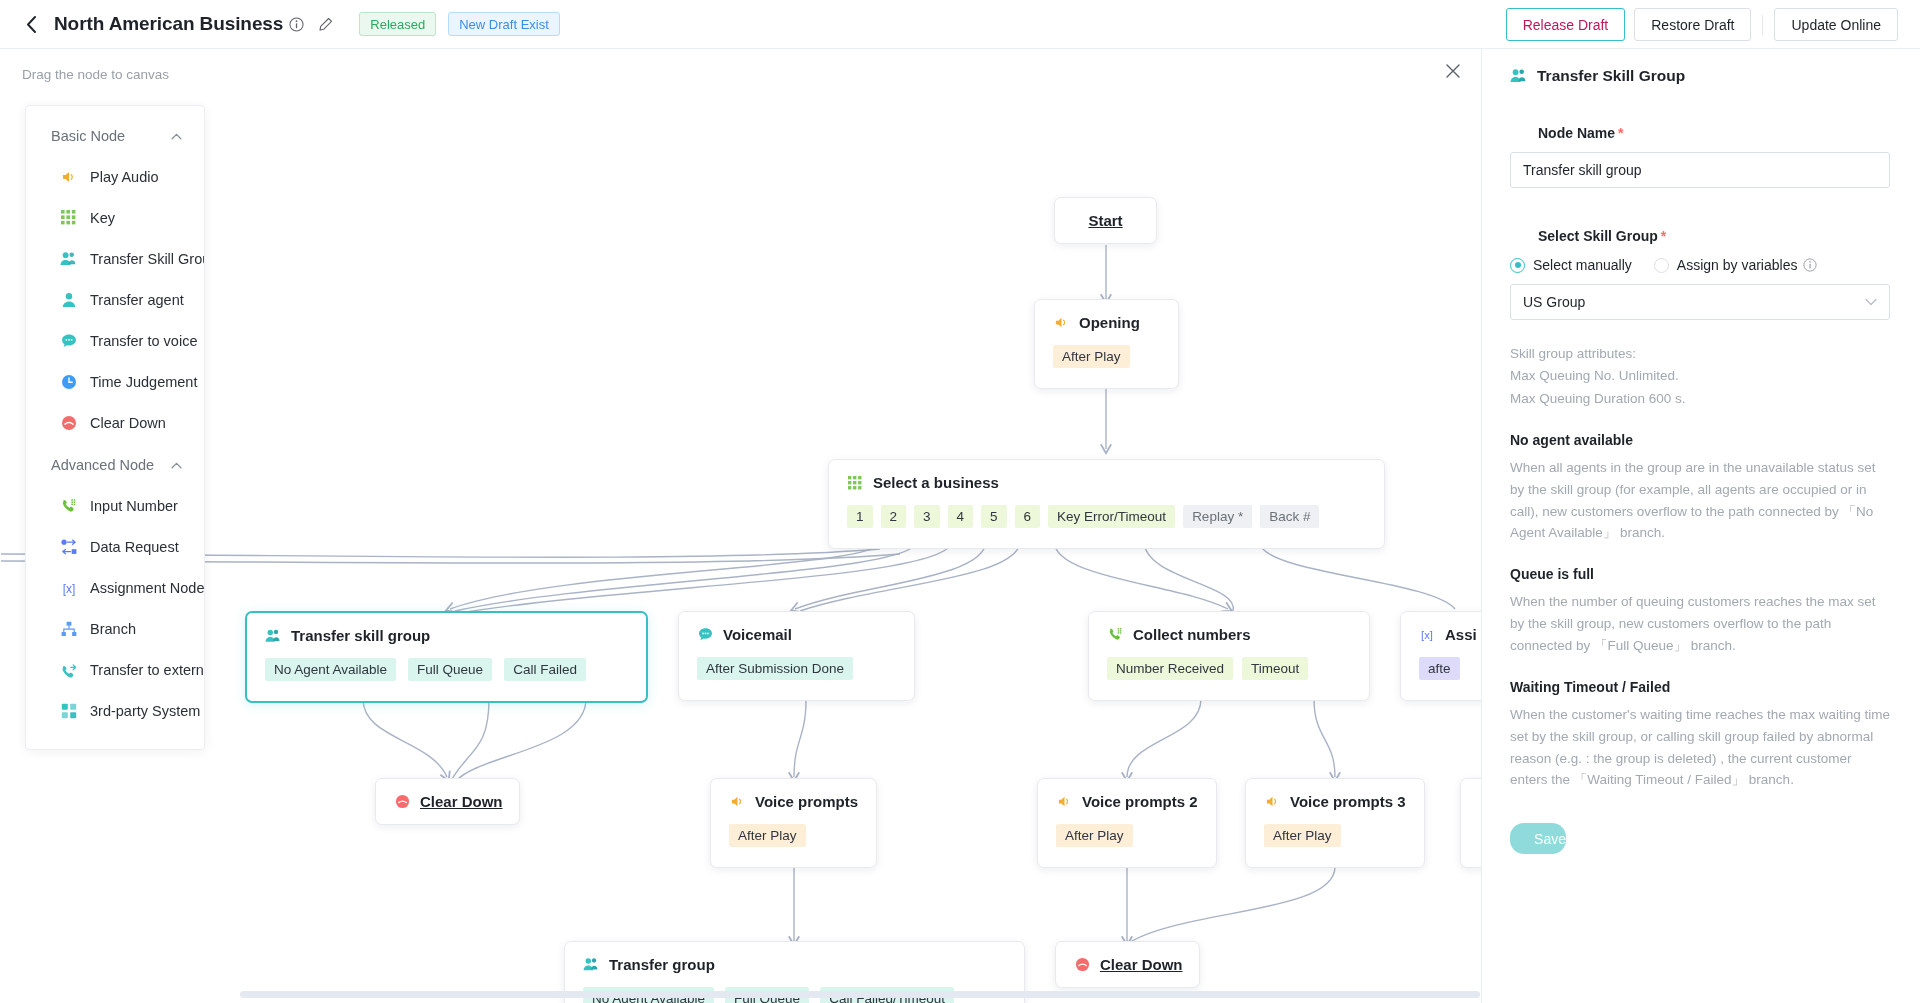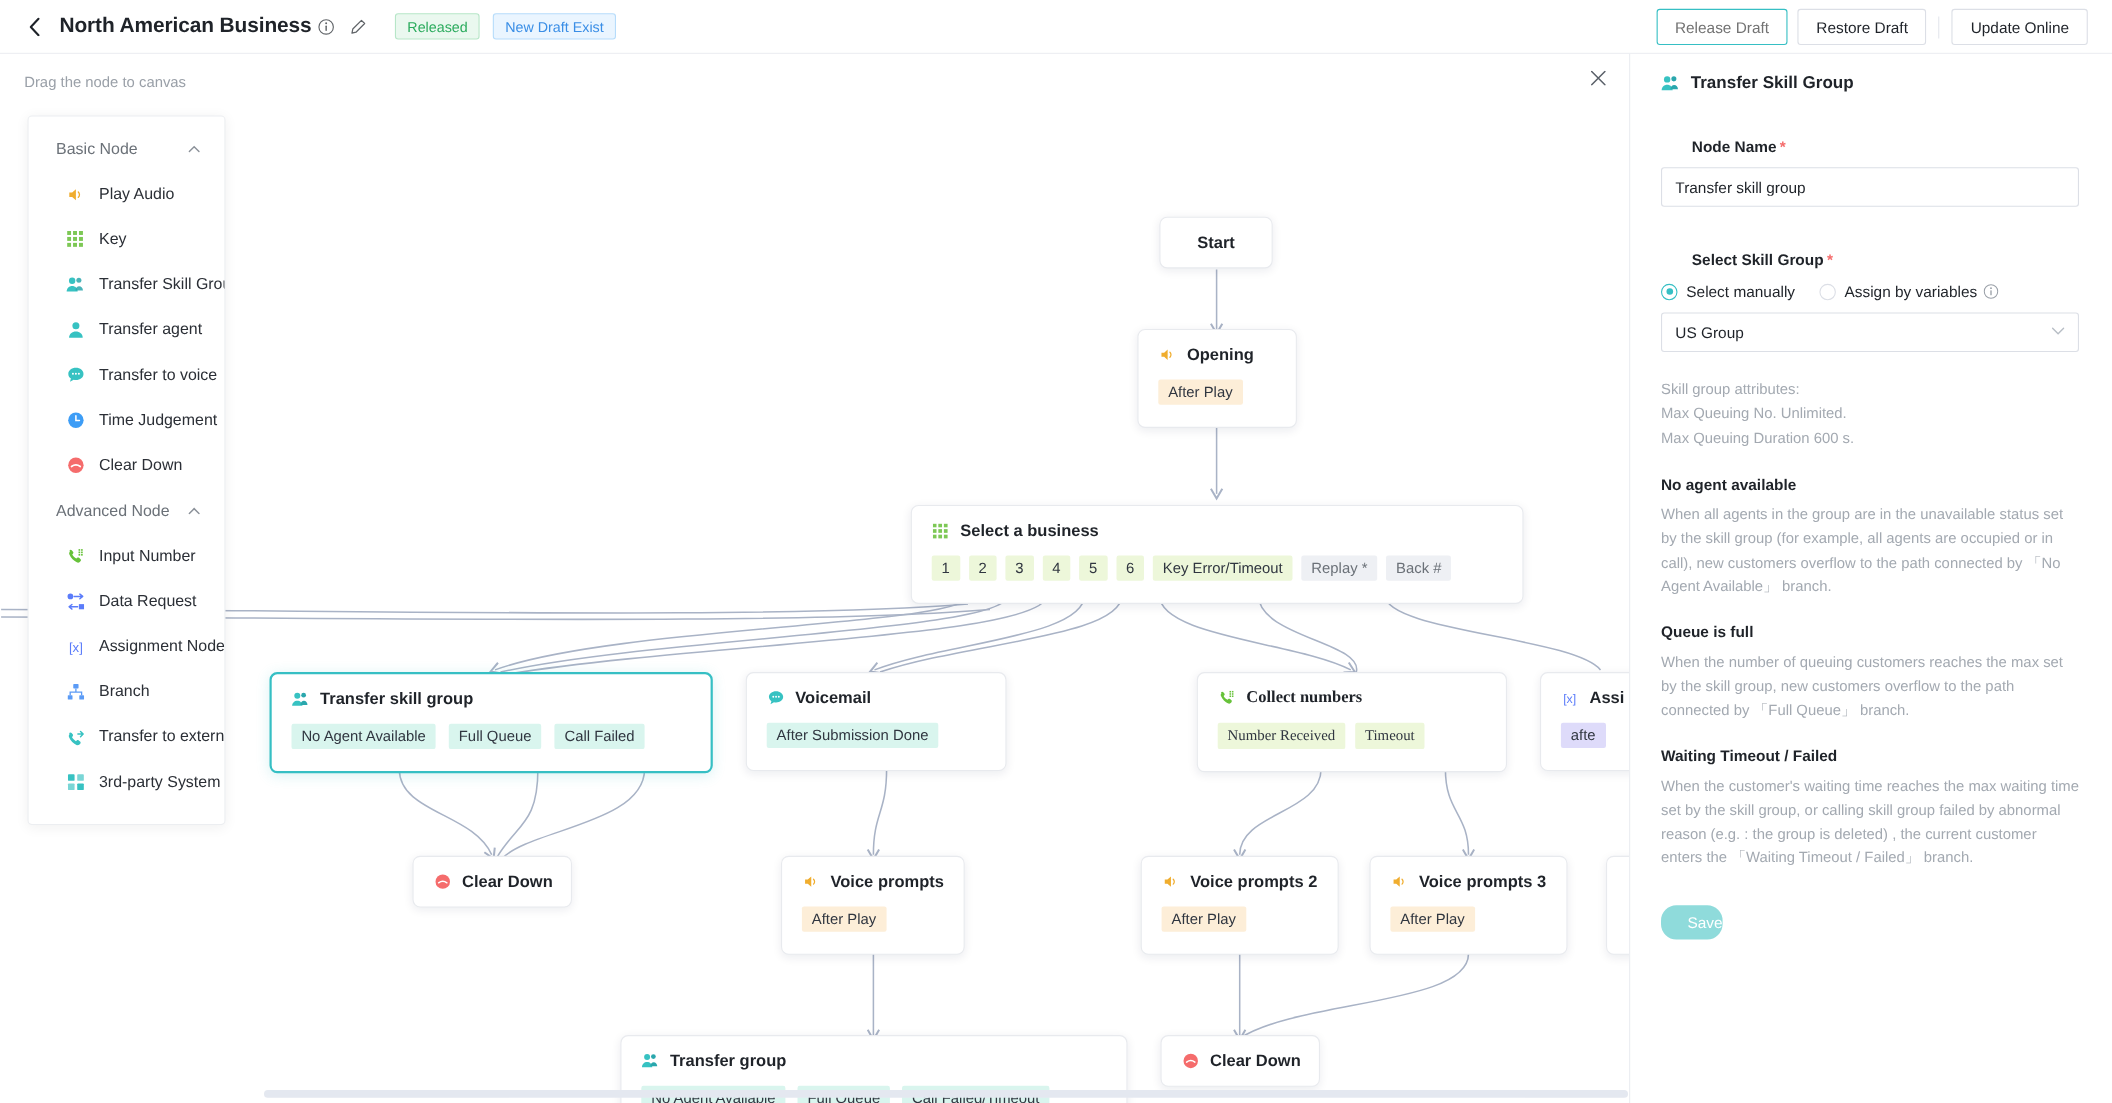--- a/index.html
+++ b/index.html
@@ -46,21 +46,21 @@
   .topbar-actions {
     position: absolute; right: 22px; top: 0; height: 49px;
     display: flex; align-items: center;
   }
   .tb-btn {
     height: 33px; padding: 0 16px; font-size: 14px;
     border: 1px solid #dcdfe6; background: #fff; color: #1f2329;
     border-radius: 3px; cursor: pointer; display: flex; align-items: center;
     white-space: nowrap;
   }
-  .tb-btn.primary { border-color: #36bfc4; color: #737373; }
+  .tb-btn.primary { border-color: #36bfc4; color: #be185d; }
   .tb-btn + .tb-btn { margin-left: 9px; }
   .tb-sep { width: 1px; height: 20px; background: #e4e7ed; margin: 0 11px; }
 
   
   .canvas {
     position: absolute; top: 49px; left: 0;
     width: 1481px; height: 954px; background: #fff; overflow: hidden;
   }
   .canvas-hint {
     position: absolute; left: 22px; top: 18px;
@@ -86,21 +86,21 @@
     display: flex; align-items: center; justify-content: center;
   }
   .pal-label { font-size: 14.5px; color: #2b2f36; }
 
   
   .node {
     position: absolute; background: #fff; border: 1px solid #e8eaee;
     border-radius: 7px; box-shadow: 0 2px 9px rgba(18,30,60,0.08);
     padding: 14px 18px 0 18px; cursor: pointer;
   }
-  .node.plain { padding-bottom: 14px; }
+  .node.plain { padding-bottom: 14px; text-decoration: underline; }
   .node.selected { border: 2px solid #36bfc4; box-shadow: 0 2px 12px rgba(54,191,196,0.18); }
   .node-head { display: flex; align-items: center; white-space: nowrap; }
   .node-ico { width: 16px; height: 16px; margin-right: 10px; flex: 0 0 16px;
               display: flex; align-items: center; justify-content: center; }
   .node-title { font-size: 15px; font-weight: 700; color: #1f2329; }
   .ports { display: flex; align-items: center; gap: 9px; margin-top: 14px;
            padding-bottom: 20px; flex-wrap: nowrap; }
   .port {
     font-size: 13.5px; padding: 4px 9px; border-radius: 2px;
     white-space: nowrap; cursor: pointer; color: #303640;
@@ -509,21 +509,21 @@
               </g>
             </svg>
           </span>
         <span class="node-title">Voicemail</span>
       </div>
       <div class="ports">
         <span class="port mint">After Submission Done</span>
       </div>
     </div>
 
-    <div class="node" style="left:1088px; top:562px; width:282px;font-family:Liberation Serif, serif;">
+    <div class="node" style="left:1088px; top:562px; width:282px;">
       <div class="node-head">
         <span class="node-ico">
             <svg width="15" height="15" viewBox="0 0 16 16">
               <path d="M2.2 2.4c.6-.7 1.6-.7 2.2 0l1 1.2c.5.6.4 1.4-.1 1.9l-.6.6c.8 1.6 2.1 2.9 3.7 3.7l.6-.6c.5-.5 1.3-.6 1.9-.1l1.2 1c.7.6.7 1.6 0 2.2l-.6.6c-.6.6-1.5.8-2.3.5C6.1 12 3.4 9.3 2 5.9c-.3-.8-.1-1.7.5-2.3z" fill="#67c23a"></path>
               <g fill="#67c23a">
                 <rect x="10.4" y="1.2" width="1.5" height="1.5"></rect>
                 <rect x="12.7" y="1.2" width="1.5" height="1.5"></rect>
                 <rect x="10.4" y="3.4" width="1.5" height="1.5"></rect>
                 <rect x="12.7" y="3.4" width="1.5" height="1.5"></rect>
                 <rect x="10.4" y="5.6" width="1.5" height="1.5"></rect>

